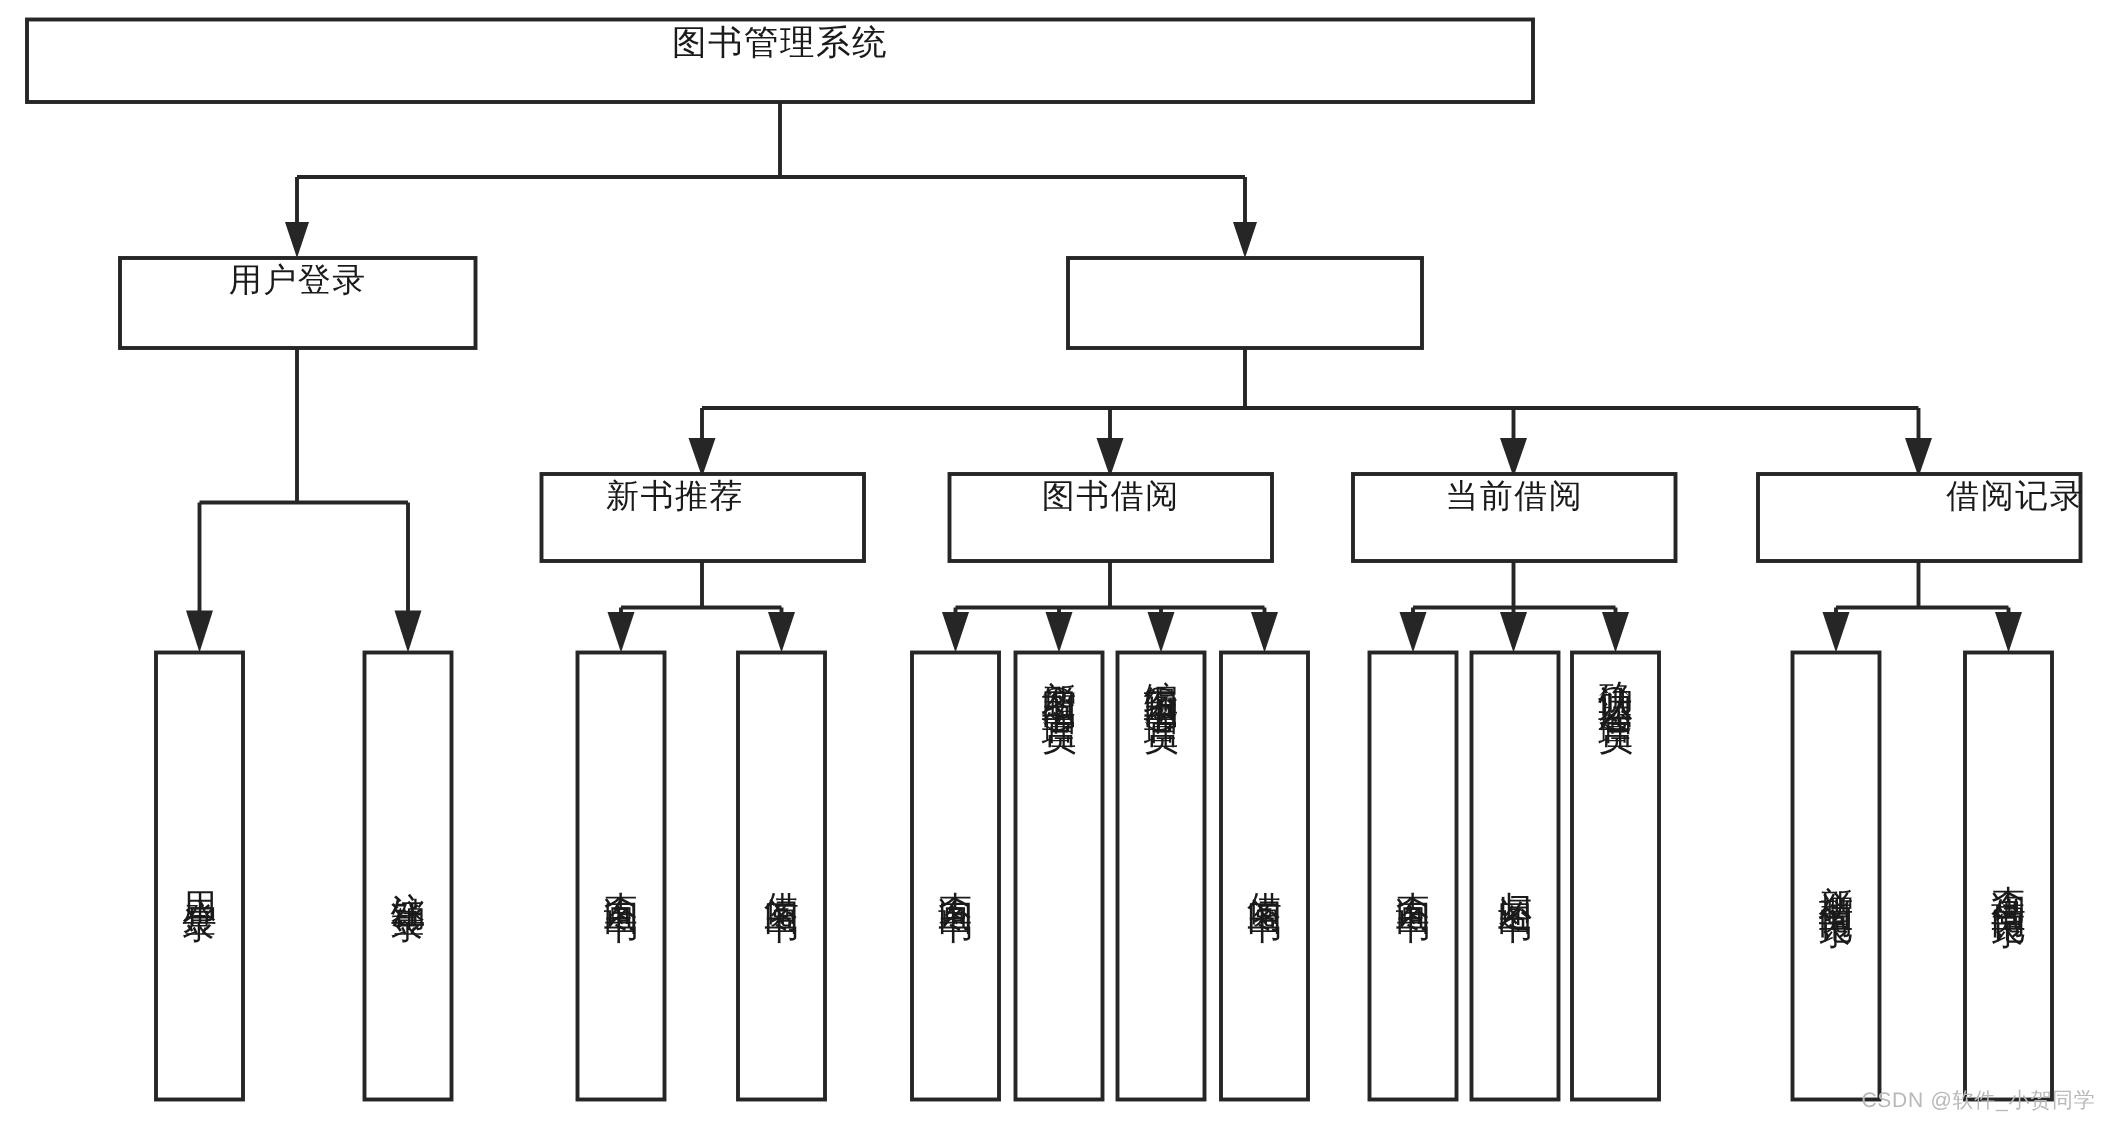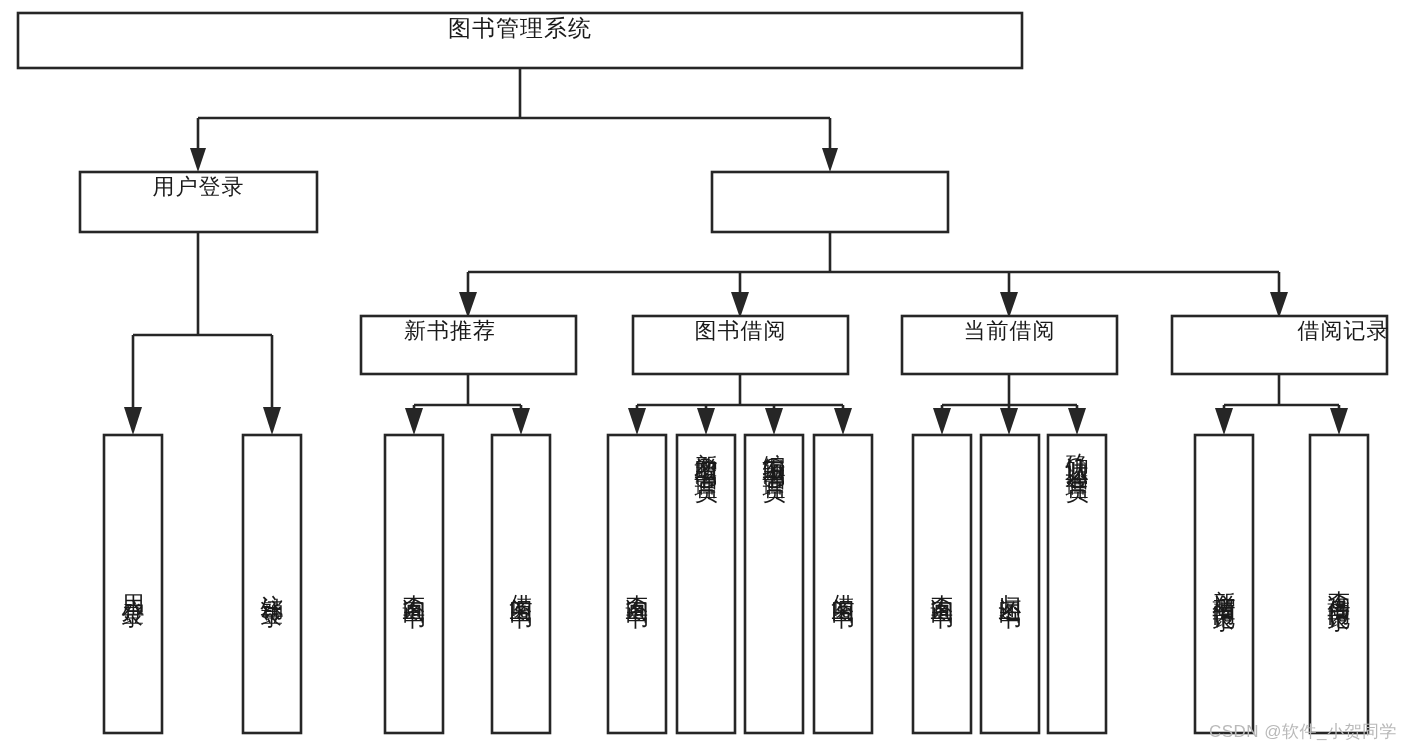--- a/index.html
+++ b/index.html
@@ -77,21 +77,21 @@
   }
   .title-text {
     font-size: 23px;
     letter-spacing: 1px;
   }
   #watermark {
     position: absolute;
     right: 8px;
     bottom: 4px;
     font-family: "Liberation Sans", "DejaVu Sans", sans-serif;
-    font-size: 17px;
+    font-size: 14px;
     color: #b9b9b9;
     letter-spacing: 0.5px;
     white-space: nowrap;
     pointer-events: none;
   }
 </style>
 </head>
 <body>
 
 <div id="diagram-root">

